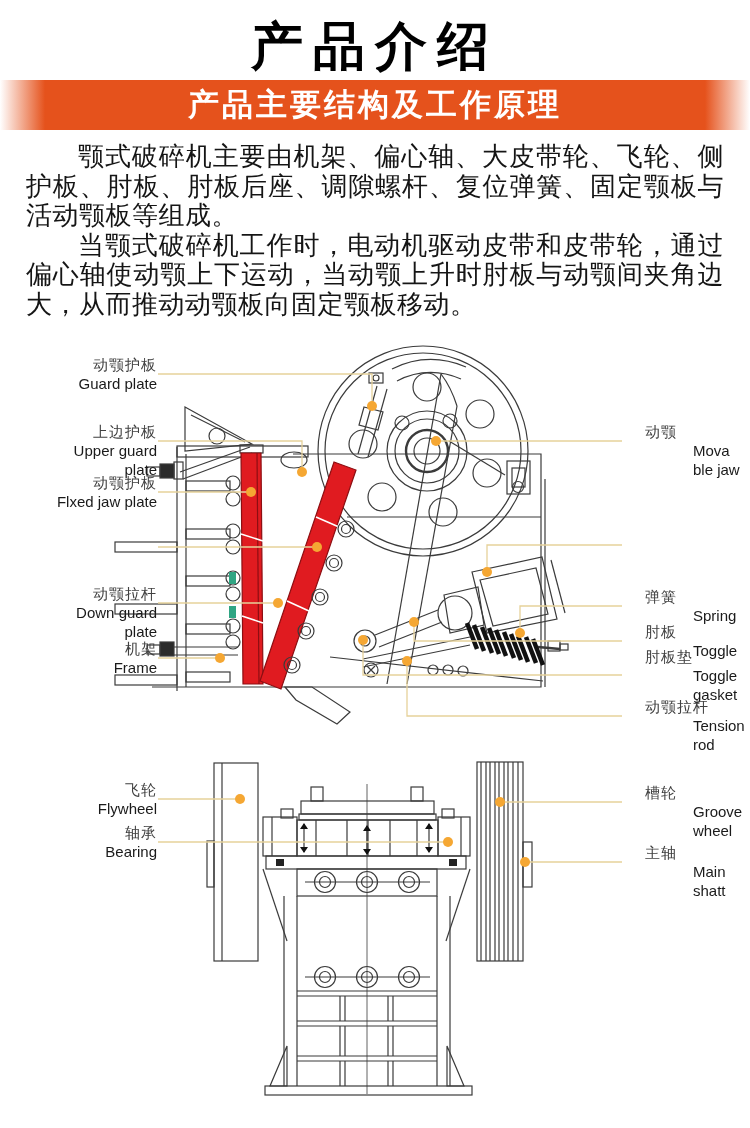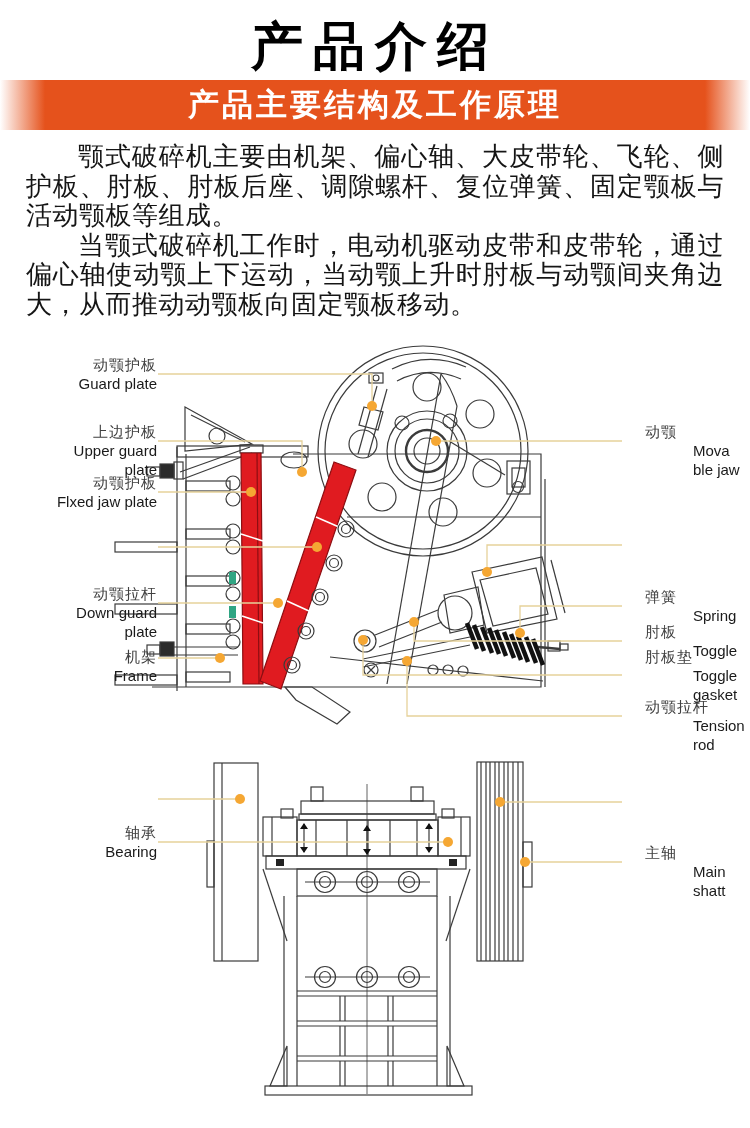--- a/index.html
+++ b/index.html
@@ -291,23 +291,27 @@
       <span class="en">Upper guard plate</span>
     </div>
     <div class="dlabel dl" style="top:144px">
       <span class="zh">动颚护板</span>
       <span class="en">Flxed jaw plate</span>
     </div>
     <div class="dlabel dl" style="top:255px">
       <span class="zh">动颚拉杆</span>
       <span class="en">Down guard plate</span>
     </div>
-    <div class="dlabel dl" style="top:318px">
+    <div class="dlabel dl" style="top:310px">
       <span class="zh">机架</span>
       <span class="en">Frame</span>
+    </div>
+    <div class="dlabel dl" style="top:451px">
+      <span class="zh">飞轮</span>
+      <span class="en">Flywheel</span>
     </div>
     <div class="dlabel dl" style="top:494px">
       <span class="zh">轴承</span>
       <span class="en">Bearing</span>
     </div>
 
     <div class="dlabel dr" style="top:93px">
       <span class="zh">动颚</span>
       <span class="en">Mova ble jaw</span>
     </div>
@@ -320,19 +324,23 @@
       <span class="en">Toggle</span>
     </div>
     <div class="dlabel dr" style="top:318px">
       <span class="zh">肘板垫</span>
       <span class="en">Toggle gasket</span>
     </div>
     <div class="dlabel dr" style="top:368px">
       <span class="zh">动颚拉杆</span>
       <span class="en">Tension rod</span>
     </div>
+    <div class="dlabel dr" style="top:454px">
+      <span class="zh">槽轮</span>
+      <span class="en">Groove wheel</span>
+    </div>
     <div class="dlabel dr" style="top:514px">
       <span class="zh">主轴</span>
       <span class="en">Main shatt</span>
     </div>
 
   </div>
 </div>
 
 </body></html>

